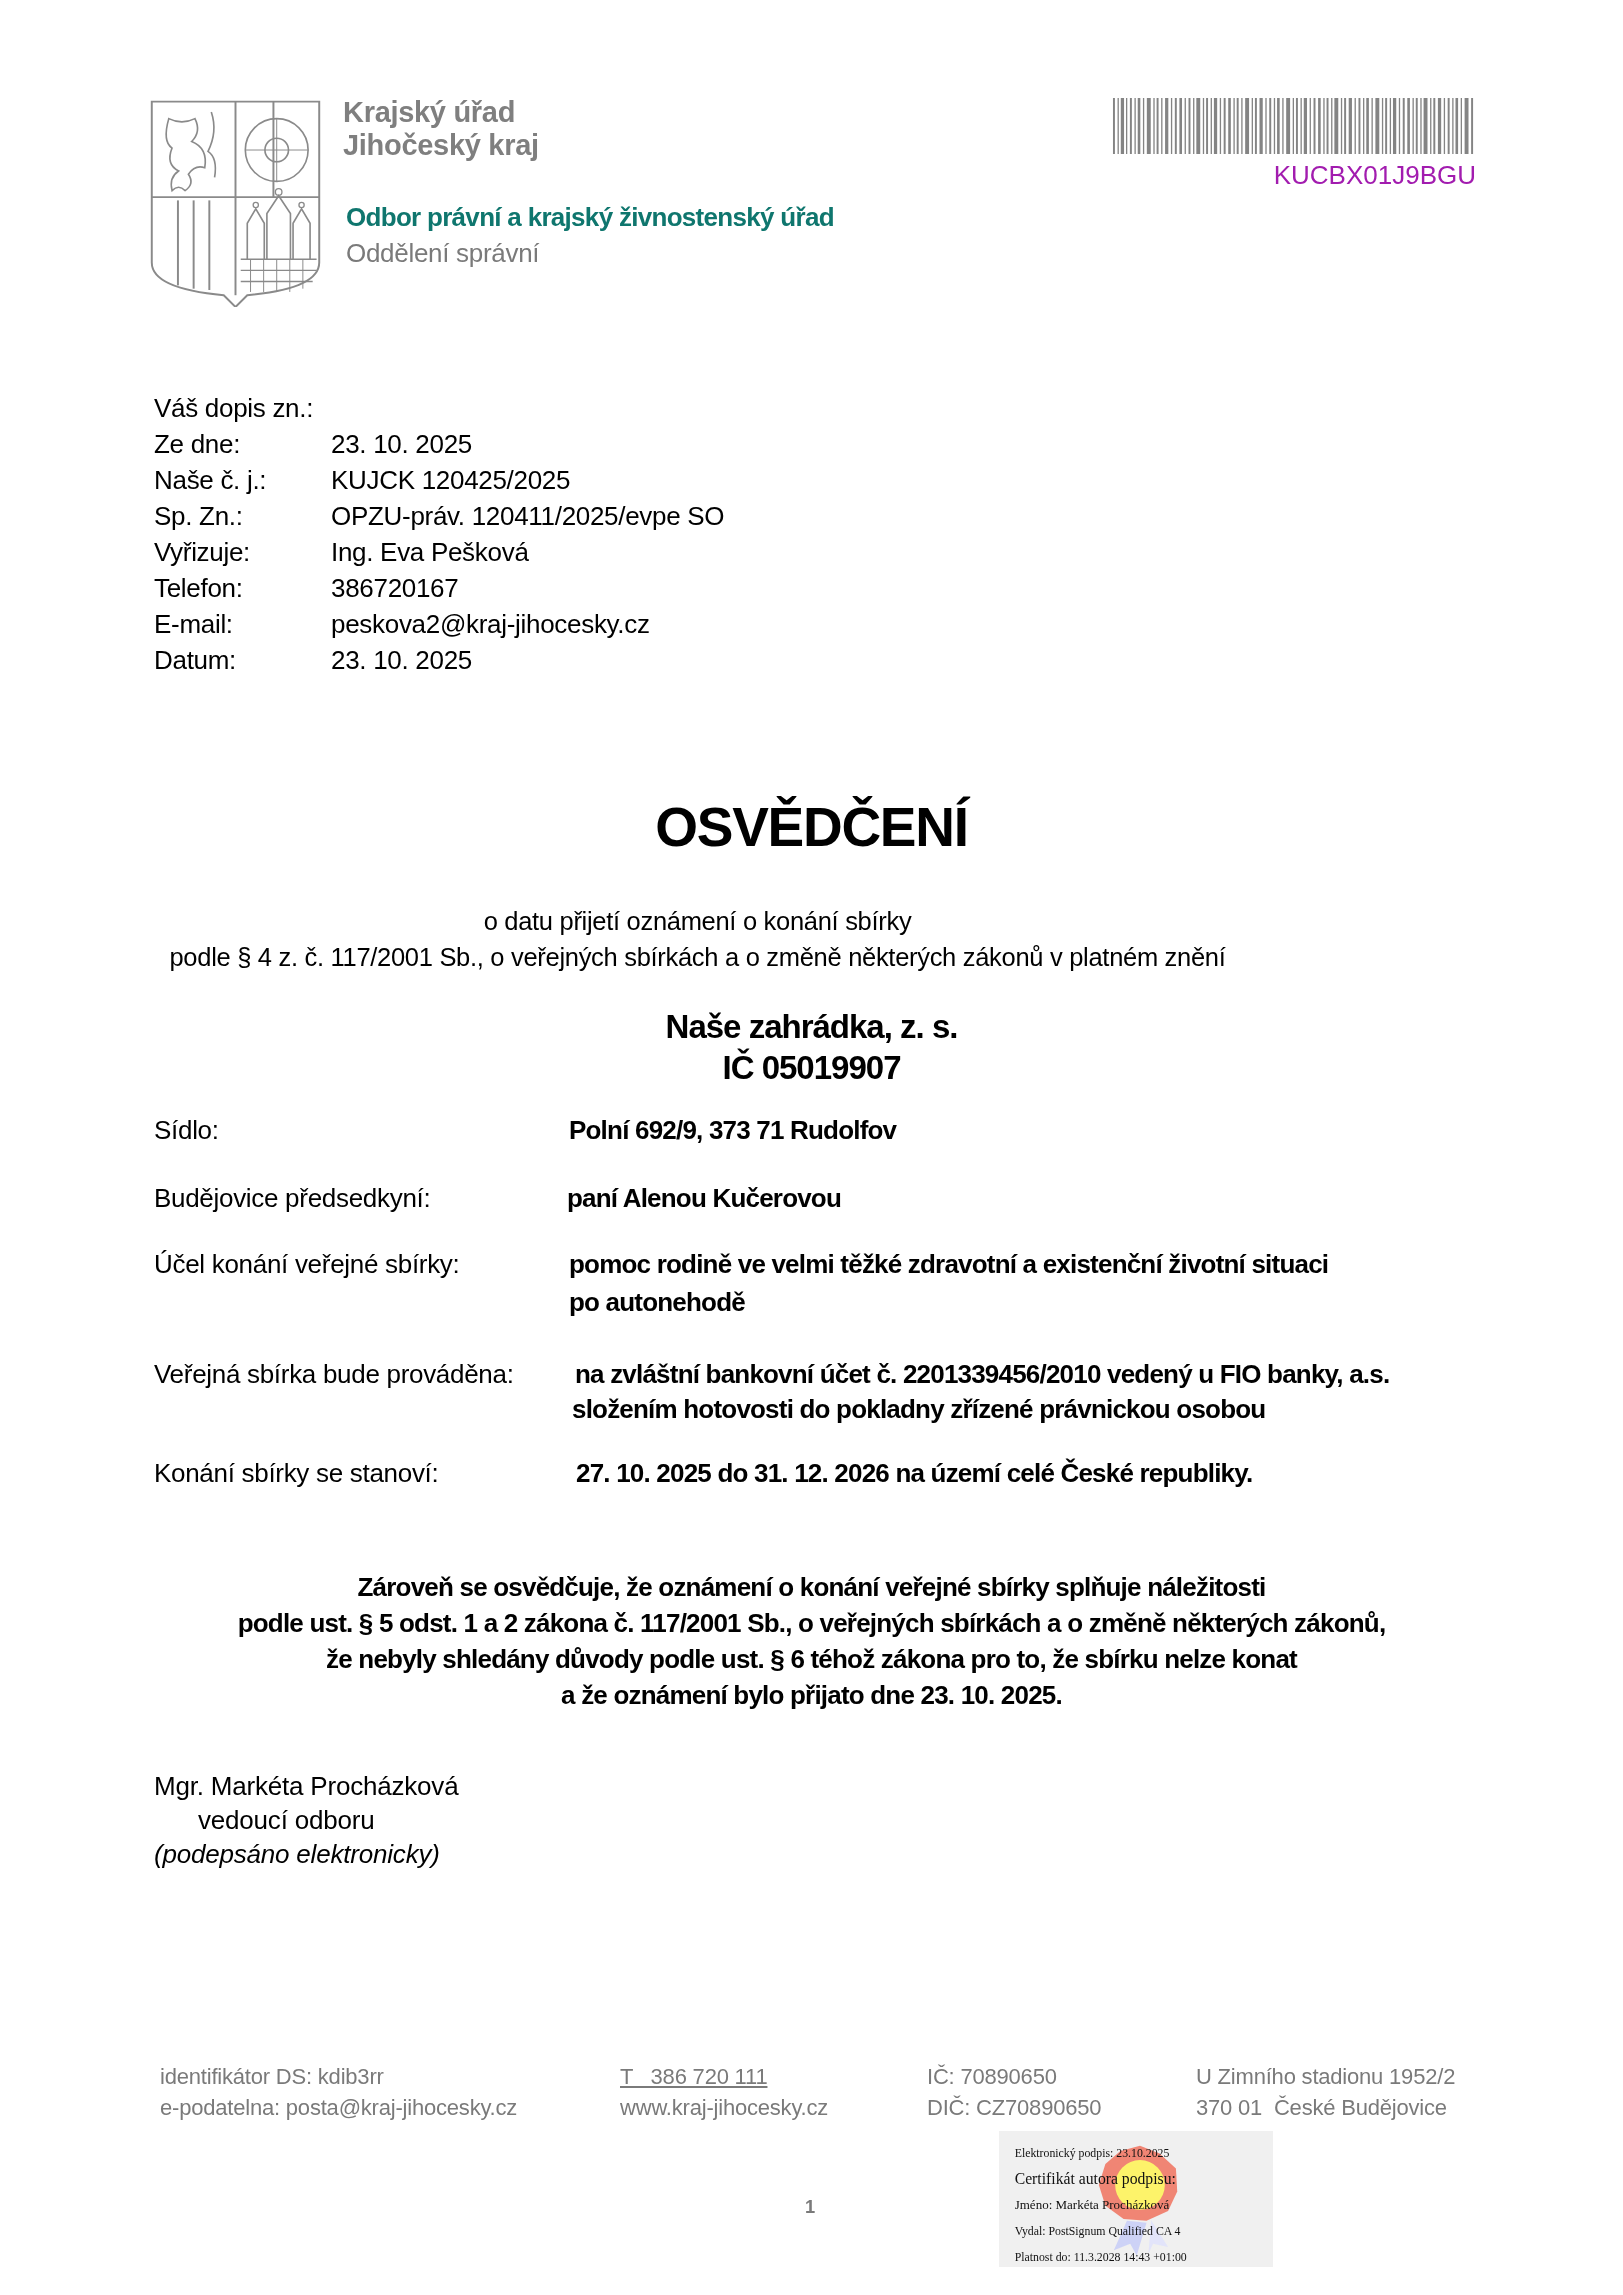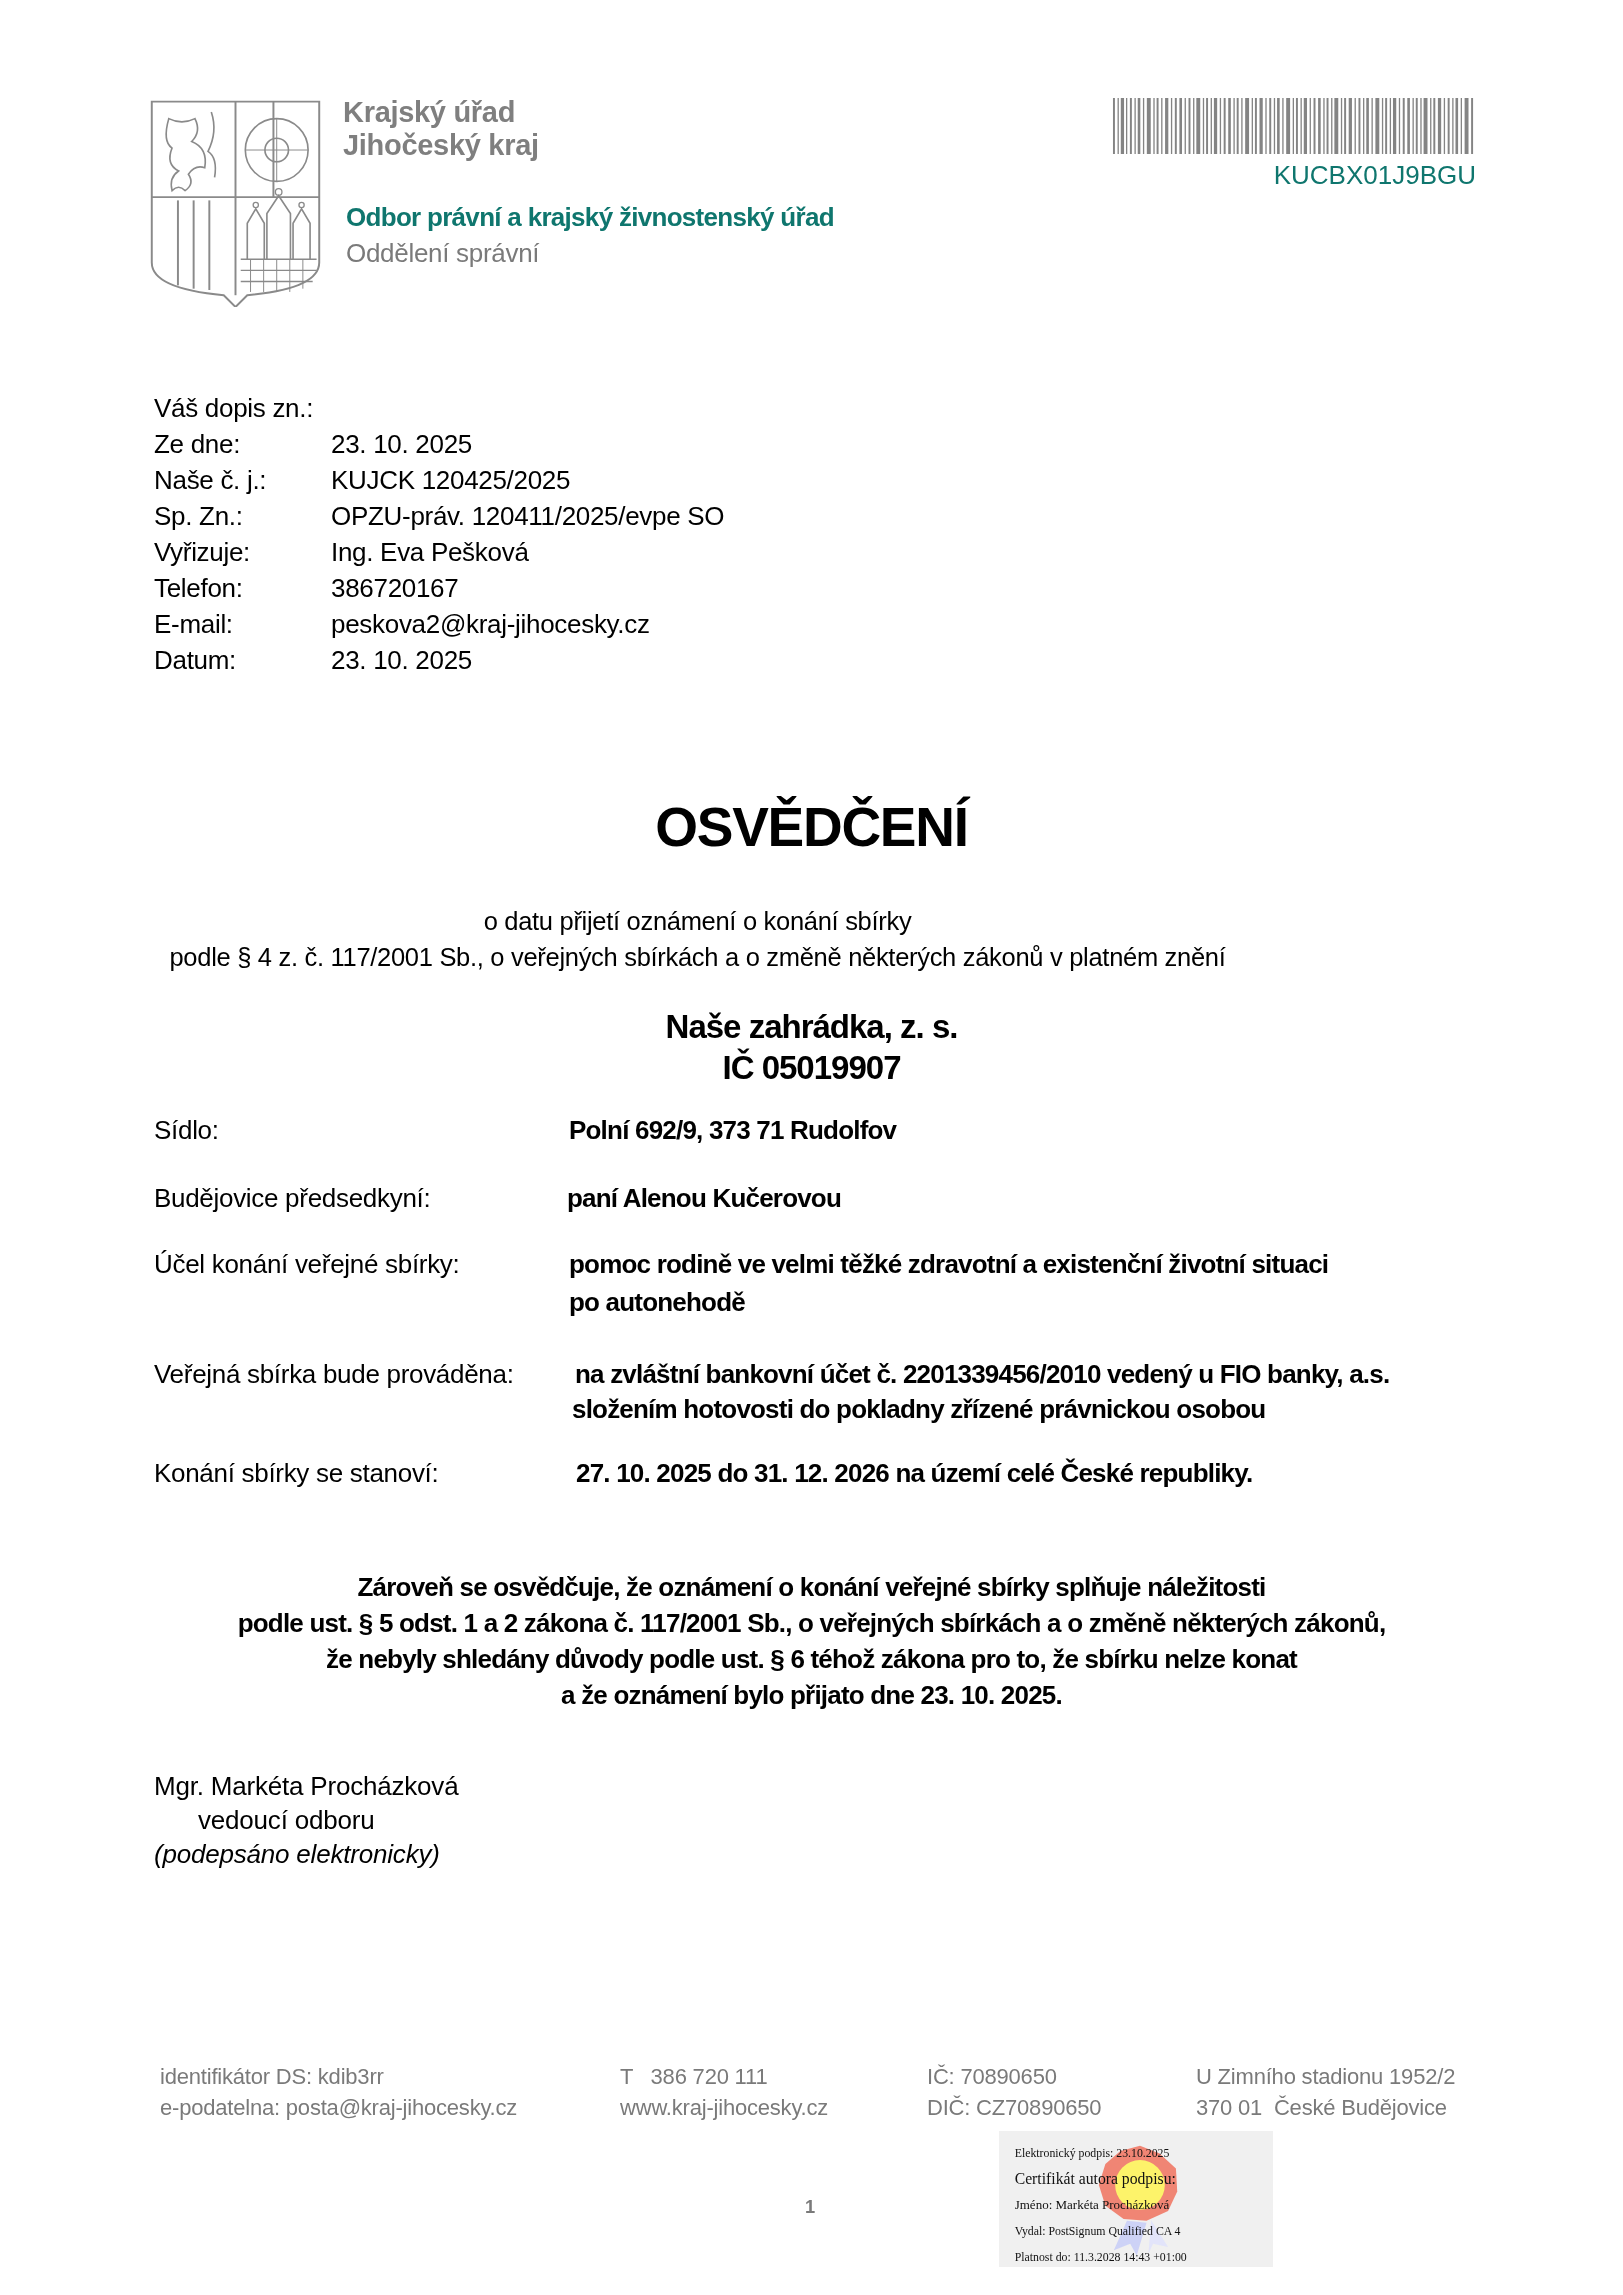--- a/index.html
+++ b/index.html
@@ -5,21 +5,21 @@
   html, body { margin:0; padding:0; background:#ffffff; }
   body { width:1623px; height:2295px; position:relative; overflow:hidden;
          font-family:"Liberation Sans", sans-serif; color:#000; }
   .abs { position:absolute; }
   
   .crest { left:149px; top:99px; width:173px; height:208px; }
   .org1 { left:343px; top:96px; font-size:29px; font-weight:bold; color:#7f7f7f; line-height:33px; letter-spacing:-0.3px; }
   .dept { left:346px; top:202px; font-size:26px; font-weight:bold; color:#0f766e; letter-spacing:-0.7px; }
   .subdept { left:346px; top:238px; font-size:26px; color:#7a7a7a; letter-spacing:-0.3px; }
   .barcode { left:1112px; top:98px; width:364px; height:56px; }
-  .barcode-text { left:1217px; top:160px; width:259px; font-size:26px; color:#0f766e; text-align:right; letter-spacing:0px; }
+  .barcode-text { left:1217px; top:160px; width:259px; font-size:26px; color:#a21caf; text-align:right; letter-spacing:0px; }
   
   .meta { left:154px; top:390px; font-size:26px; line-height:36px; letter-spacing:-0.3px; }
   .meta-row { display:flex; height:36px; }
   .meta-label { width:177px; }
   
   .title { left:0; width:1623px; top:795px; text-align:center; font-size:55px; font-weight:bold; letter-spacing:-1.3px; }
   .subtitle { left:0; width:1395px; top:903px; text-align:center; font-size:25.5px; line-height:36px; letter-spacing:-0.3px; }
   .entity { left:0; width:1623px; top:1006px; text-align:center; font-size:33px; font-weight:bold; line-height:41px; letter-spacing:-1px; }
   
   .det { left:154px; font-size:26px; letter-spacing:-0.3px; line-height:36px; }
@@ -241,21 +241,21 @@
   <div>Mgr. Markéta Procházková</div>
   <div class="role">vedoucí odboru</div>
   <div class="note">(podepsáno elektronicky)</div>
 </div>
 
 <div class="abs foot" style="left:160px; top:2061px;">
   <div>identifikátor DS: kdib3rr</div>
   <div>e-podatelna: posta@kraj-jihocesky.cz</div>
 </div>
 <div class="abs foot" style="left:620px; top:2061px;">
-  <div style="white-space:pre;">T   386 720 111</div>
+  <div style="white-space:pre;text-decoration:underline;">T   386 720 111</div>
   <div>www.kraj-jihocesky.cz</div>
 </div>
 <div class="abs foot" style="left:927px; top:2061px;">
   <div>IČ: 70890650</div>
   <div>DIČ: CZ70890650</div>
 </div>
 <div class="abs foot" style="left:1196px; top:2061px;">
   <div>U Zimního stadionu 1952/2</div>
   <div style="white-space:pre;">370 01  České Budějovice</div>
 </div>

